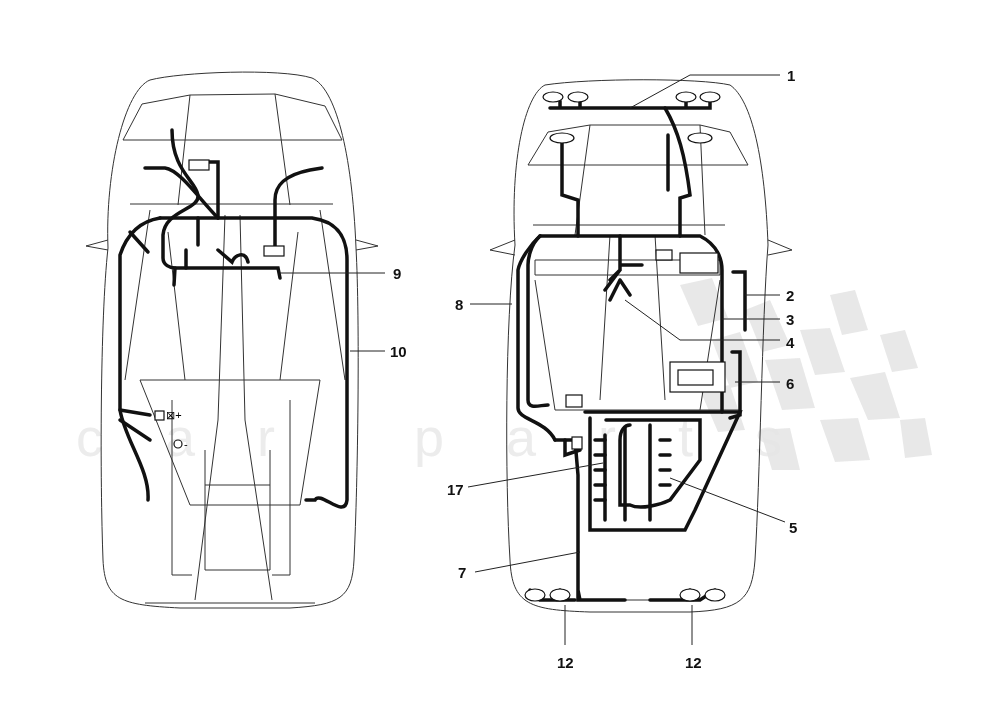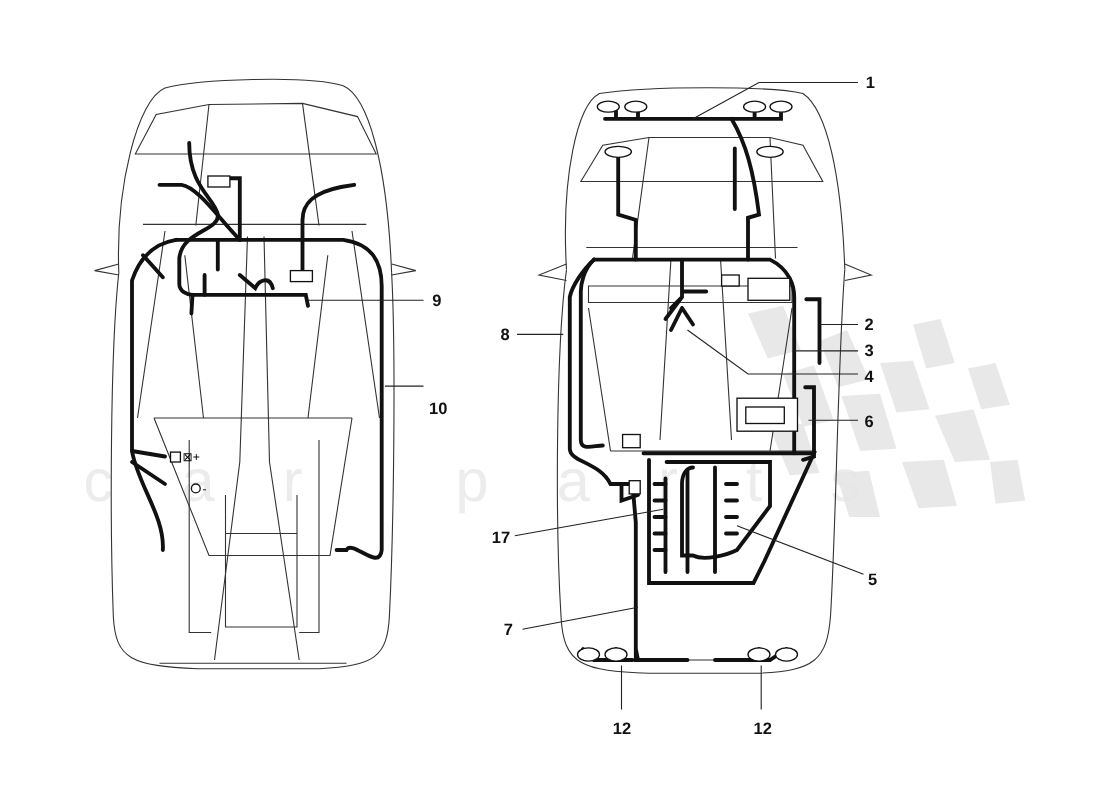--- a/index.html
+++ b/index.html
@@ -142,17 +142,17 @@
 
   <div class="callout" style="left:787px;top:68px">1</div>
   <div class="callout" style="left:786px;top:288px">2</div>
   <div class="callout" style="left:786px;top:312px">3</div>
   <div class="callout" style="left:786px;top:335px">4</div>
   <div class="callout" style="left:789px;top:520px">5</div>
   <div class="callout" style="left:786px;top:376px">6</div>
   <div class="callout" style="left:458px;top:565px">7</div>
   <div class="callout" style="left:455px;top:297px">8</div>
   <div class="callout" style="left:393px;top:266px">9</div>
-  <div class="callout" style="left:390px;top:364px">10</div>
+  <div class="callout" style="left:390px;top:344px">10</div>
   <div class="callout" style="left:447px;top:482px">17</div>
   <div class="callout" style="left:557px;top:655px">12</div>
   <div class="callout" style="left:685px;top:655px">12</div>
 </div>
 
 </body></html>

